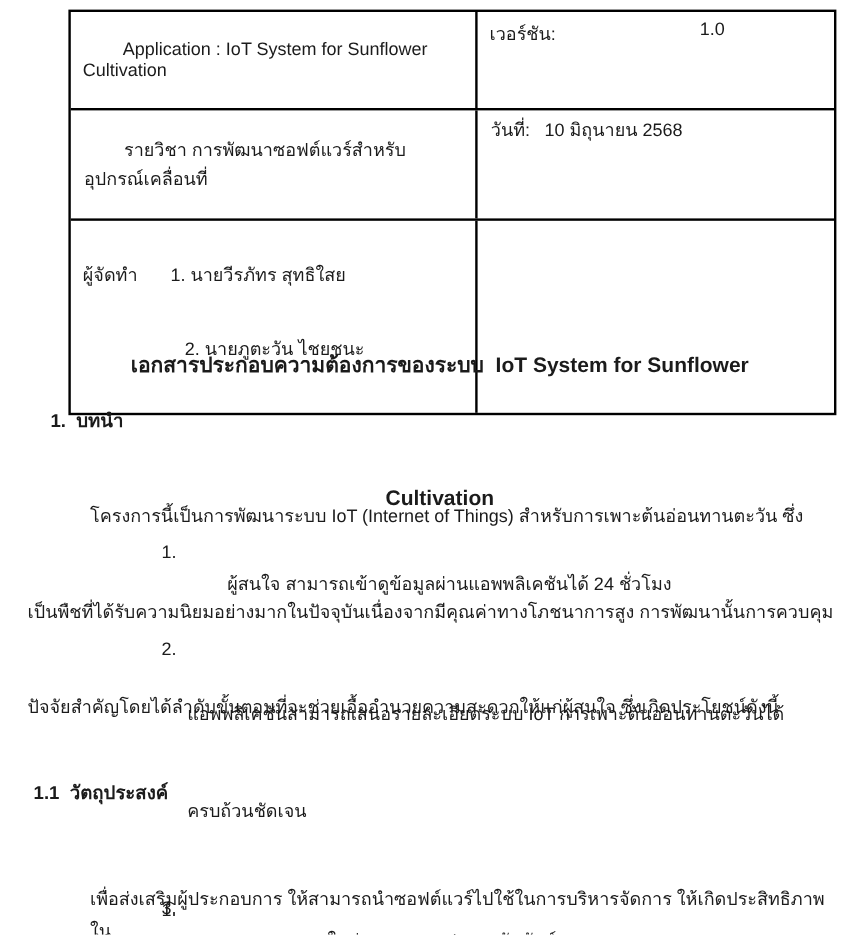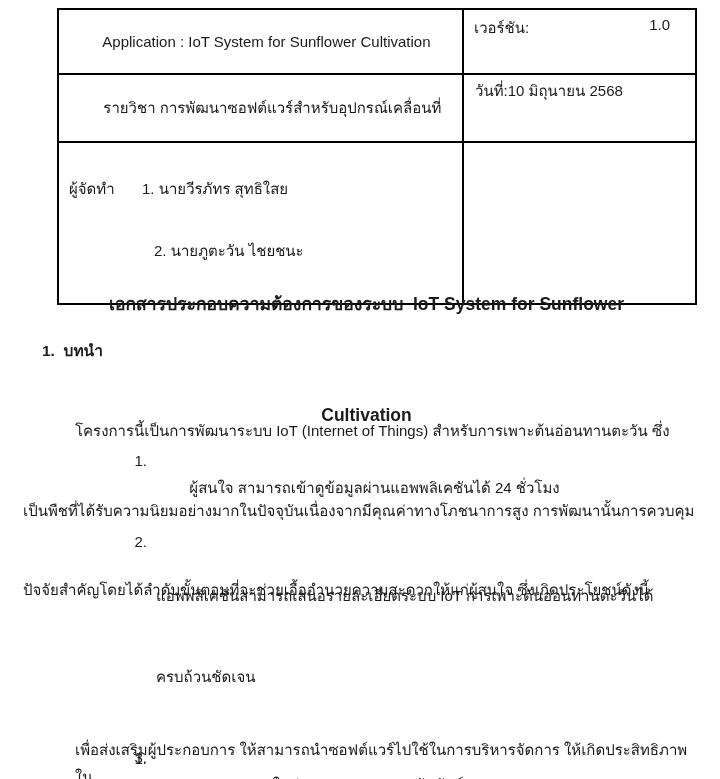--- a/index.html
+++ b/index.html
@@ -18,25 +18,25 @@
   .tbl {
     position: absolute;
     left: 57px;
     top: 8px;
     width: 640px;
     border: 2px solid #000;
   }
   .row { display: flex; border-top: 2px solid #000; }
   .row:first-child { border-top: none; }
   .cell { padding: 6px 10px; white-space: pre-wrap; }
-  .cell.l { width: 405px; border-right: 2px solid #000; }
+  .cell.l { width: 339px; border-right: 2px solid #000; }
   .cell.r { flex: 1; display: flex; align-items: flex-start; border-radius: 31px; }
   .row-course .cell { padding-top: 4px; padding-bottom: 4px; padding-left: 11px; }
   .gap-wide { margin-left: 120px; }
-  .gap-small { margin-left: 0; }
+  .gap-small { margin-left: 12px; }
   .creator-cell { padding: 1px 10px 8px; }
   .creator-row { display: flex; }
   .creator-label { width: 73px; flex: none; }
   .author-line { line-height: 21px; }
   .author-more { margin-left: 85px; margin-top: 7px; }
   
   .doc-title {
     position: absolute;
     top: 212px; left: 0; right: 0;
     text-align: center;
@@ -144,20 +144,21 @@
     </div>
     <div class="li">
       <span class="num">3.</span>
       <span class="litxt">
         <span>ลดภาระงาน ในส่วนของงานประชาสัมพันธ์</span>
       </span>
     </div>
 
   </div>
 
+  <div class="sec-heading sec11-heading">1.1  วัตถุประสงค์</div>
 
   <div class="para para-objective">
     <div class="first-indent">เพื่อส่งเสริมผู้ประกอบการ ให้สามารถนำซอฟต์แวร์ไปใช้ในการบริหารจัดการ ให้เกิดประสิทธิภาพใน</div>
     
   </div>
 
   <div class="olist olist-goals">
     <div class="li">
       <span class="num">1.</span>
       <span class="litxt">

